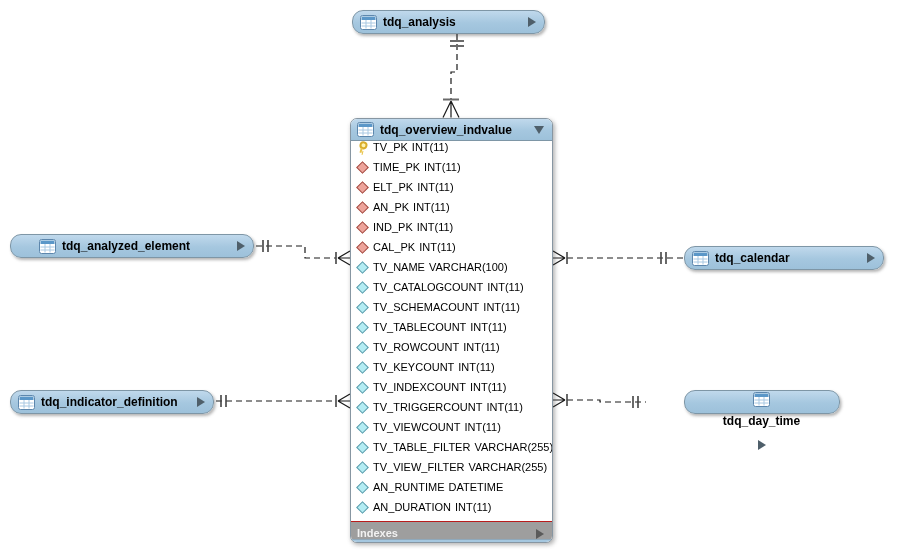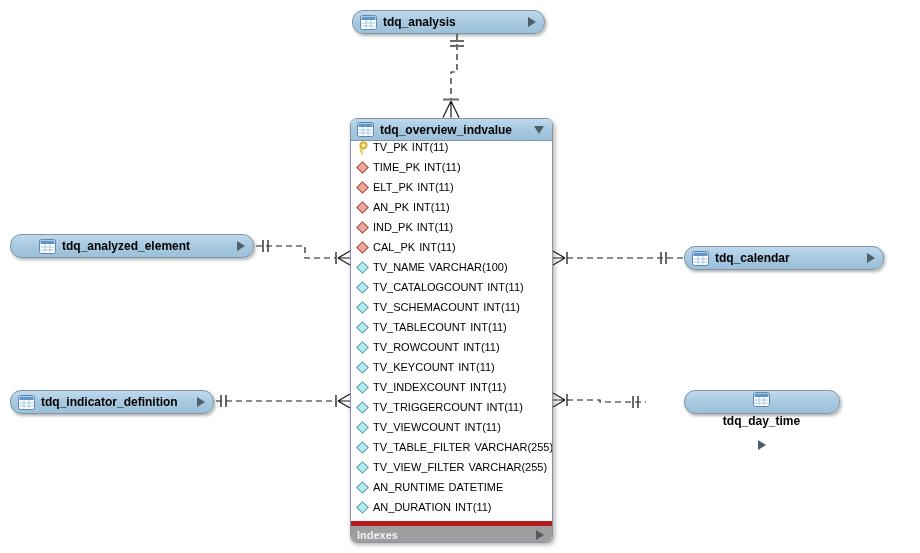--- a/index.html
+++ b/index.html
@@ -36,22 +36,22 @@
   }
   .card-title { font-size:12px; font-weight:bold; color:#000; white-space:nowrap; }
   .card-body { flex:1; background:#fff; padding:0; }
   .col-row {
     height:20px; display:flex; align-items:flex-start; gap:5px; padding-left:5px;
     font-size:11px; color:#000; white-space:nowrap;
   }
   .col-name { }
   .col-type { margin-left:-1px; }
   .card-footer {
-    height:17px; flex:0 0 17px; display:flex; align-items:center;
-    padding:0 8px 0 6px; background:#9e9e9e; border-top:5px solid #b91c1c;
+    height:17px; flex:0 0 17px; display:flex; align-items:flex-end;
+    padding:0 8px 0 6px; background:#9e9e9e; border-top:1px solid #b91c1c;
   }
   .footer-label { font-size:11px; font-weight:bold; color:#f2f2f2; }
   .card-bottom { height:7px; flex:0 0 7px; background:#a5c7df; border-top:1px solid #8fa9bc; }
 
   
   .arrow-right {
     width:0; height:0; flex:0 0 auto;
     border-top:5px solid transparent; border-bottom:5px solid transparent;
     border-left:8px solid #4f5f6a;
   }

